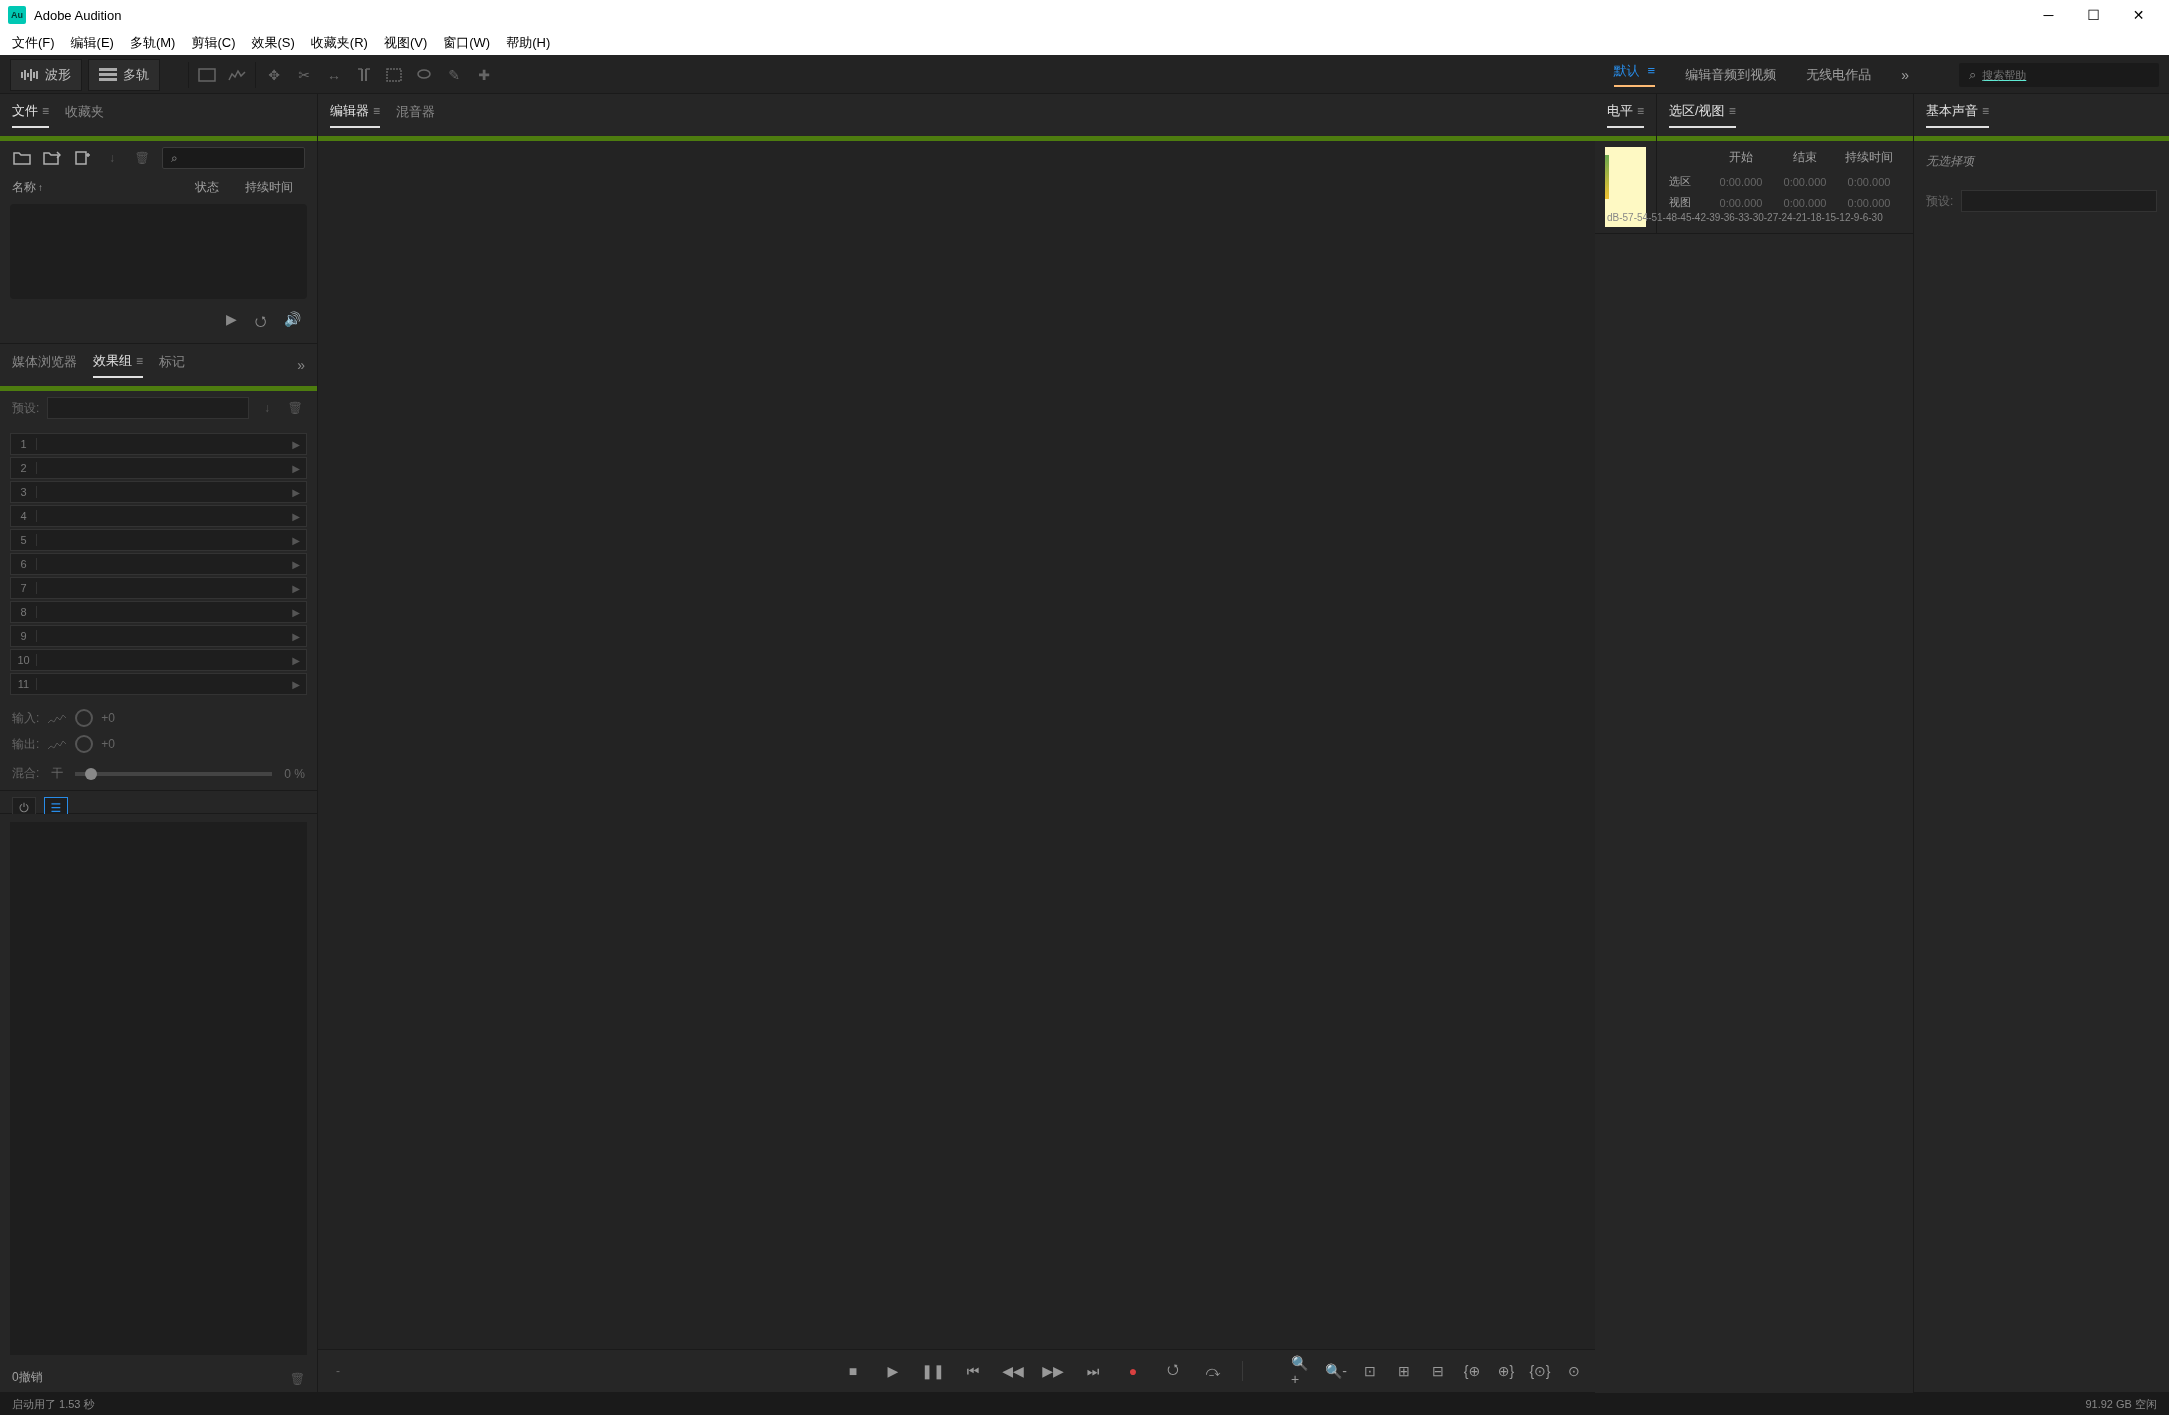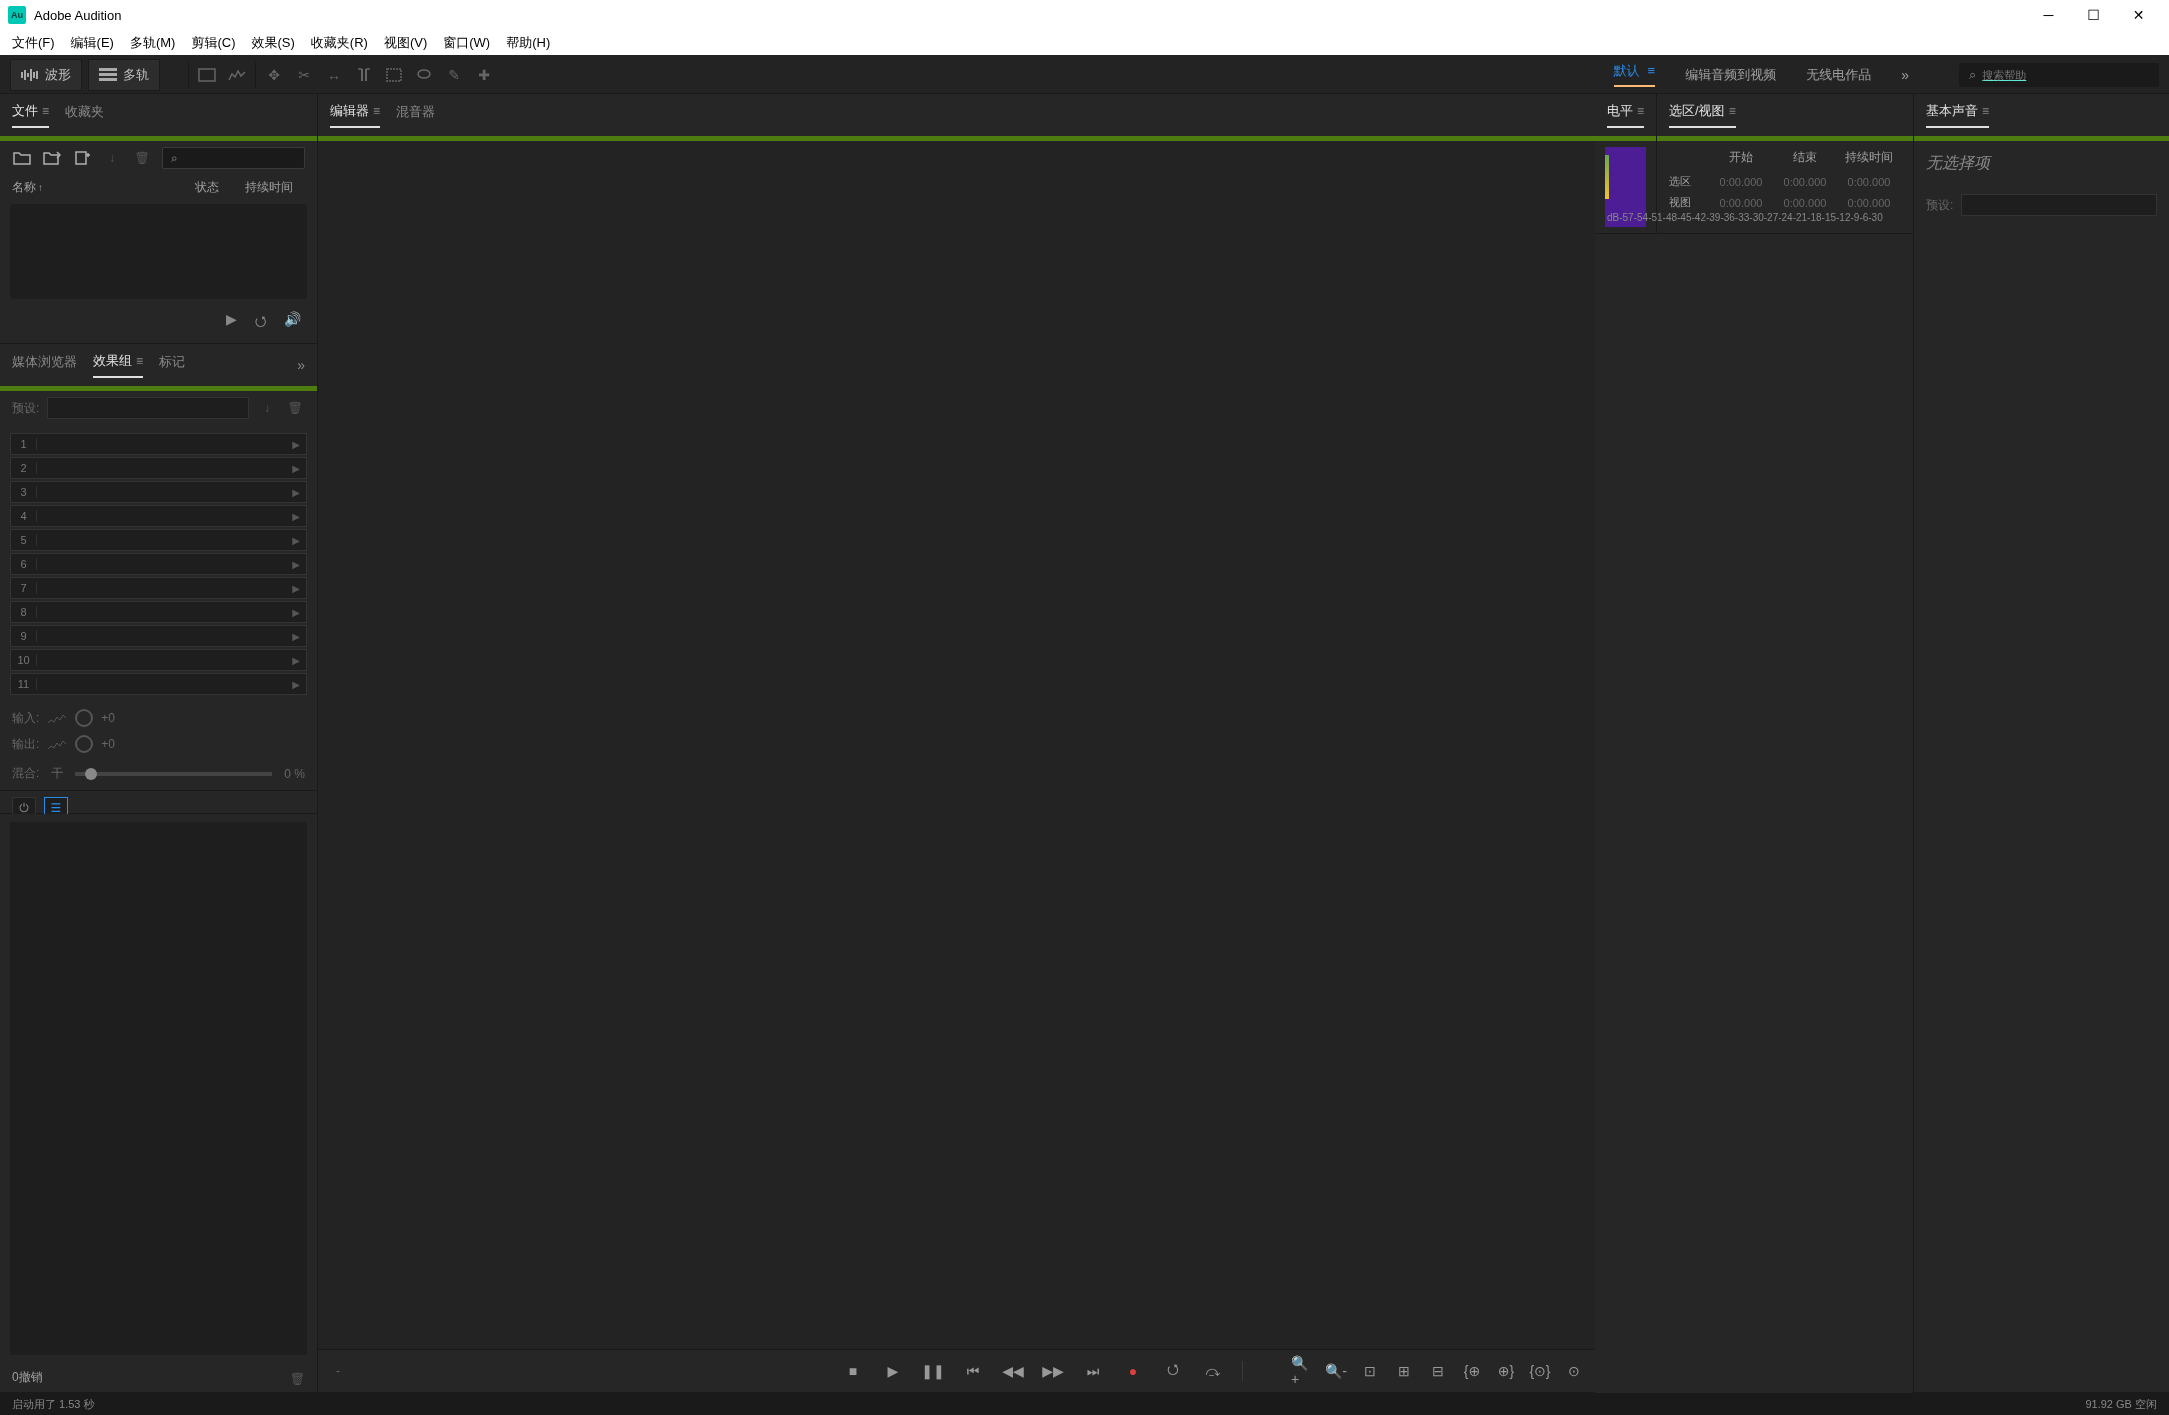--- a/index.html
+++ b/index.html
@@ -91,34 +91,34 @@
 .editor-body { flex: 1; background: #232323; }
 .transport { display: flex; align-items: center; justify-content: center; gap: 18px; padding: 10px; border-top: 1px solid #1a1a1a; }
 .transport-btn { width: 22px; height: 22px; cursor: pointer; color: #999; display: flex; align-items: center; justify-content: center; font-size: 14px; }
 .transport-btn.record { color: #d94040; }
 .transport-divider { width: 1px; height: 20px; background: #3a3a3a; }
 .zoom-controls { display: flex; gap: 12px; margin-left: 30px; }
 
 
 .bottom-row { display: flex; height: 140px; }
 .levels-panel { flex: 1; display: flex; flex-direction: column; border-right: 1px solid #1a1a1a; }
-.levels-body { flex: 1; background: #4c1d95; margin: 6px 10px; position: relative; }
+.levels-body { flex: 1; background: #fef9c3; margin: 6px 10px; position: relative; }
 .level-bar { position: absolute; left: 0; top: 8px; bottom: 28px; width: 4px; background: linear-gradient(to bottom, #6aa84f, #f1c232); }
 .db-scale { position: absolute; bottom: 4px; left: 0; right: 0; display: flex; justify-content: space-between; padding: 0 2px; font-size: 10px; color: #888; }
 .selection-panel { width: 256px; display: flex; flex-direction: column; }
 .sel-grid { padding: 8px 12px; }
 .sel-headers { display: flex; font-size: 12px; color: #a0a0a0; margin-bottom: 8px; }
 .sel-col { flex: 1; text-align: center; }
 .sel-row { display: flex; align-items: center; margin-bottom: 6px; font-size: 11px; }
 .sel-label { width: 40px; color: #a0a0a0; }
 .sel-val { flex: 1; text-align: center; color: #666; }
 
 
 .essential-panel { flex: 1; }
-.no-selection { padding: 12px; color: #888; font-style: italic; font-size: 16px; }
+.no-selection { padding: 12px; color: #888; font-style: italic; font-size: 12px; }
 .preset-line { display: flex; align-items: center; padding: 8px 12px; gap: 8px; color: #666; }
 .preset-input { flex: 1; background: #1e1e1e; border: 1px solid #333; height: 22px; }
 
 
 .statusbar { position: absolute; bottom: 0; left: 0; right: 0; height: 22px; background: #1a1a1a; display: flex; align-items: center; padding: 0 12px; font-size: 11px; color: #888; }
 .status-right { margin-left: auto; }
 
 
 svg { display: block; }
 .sort-arrow { font-size: 10px; margin-left: 2px; }

